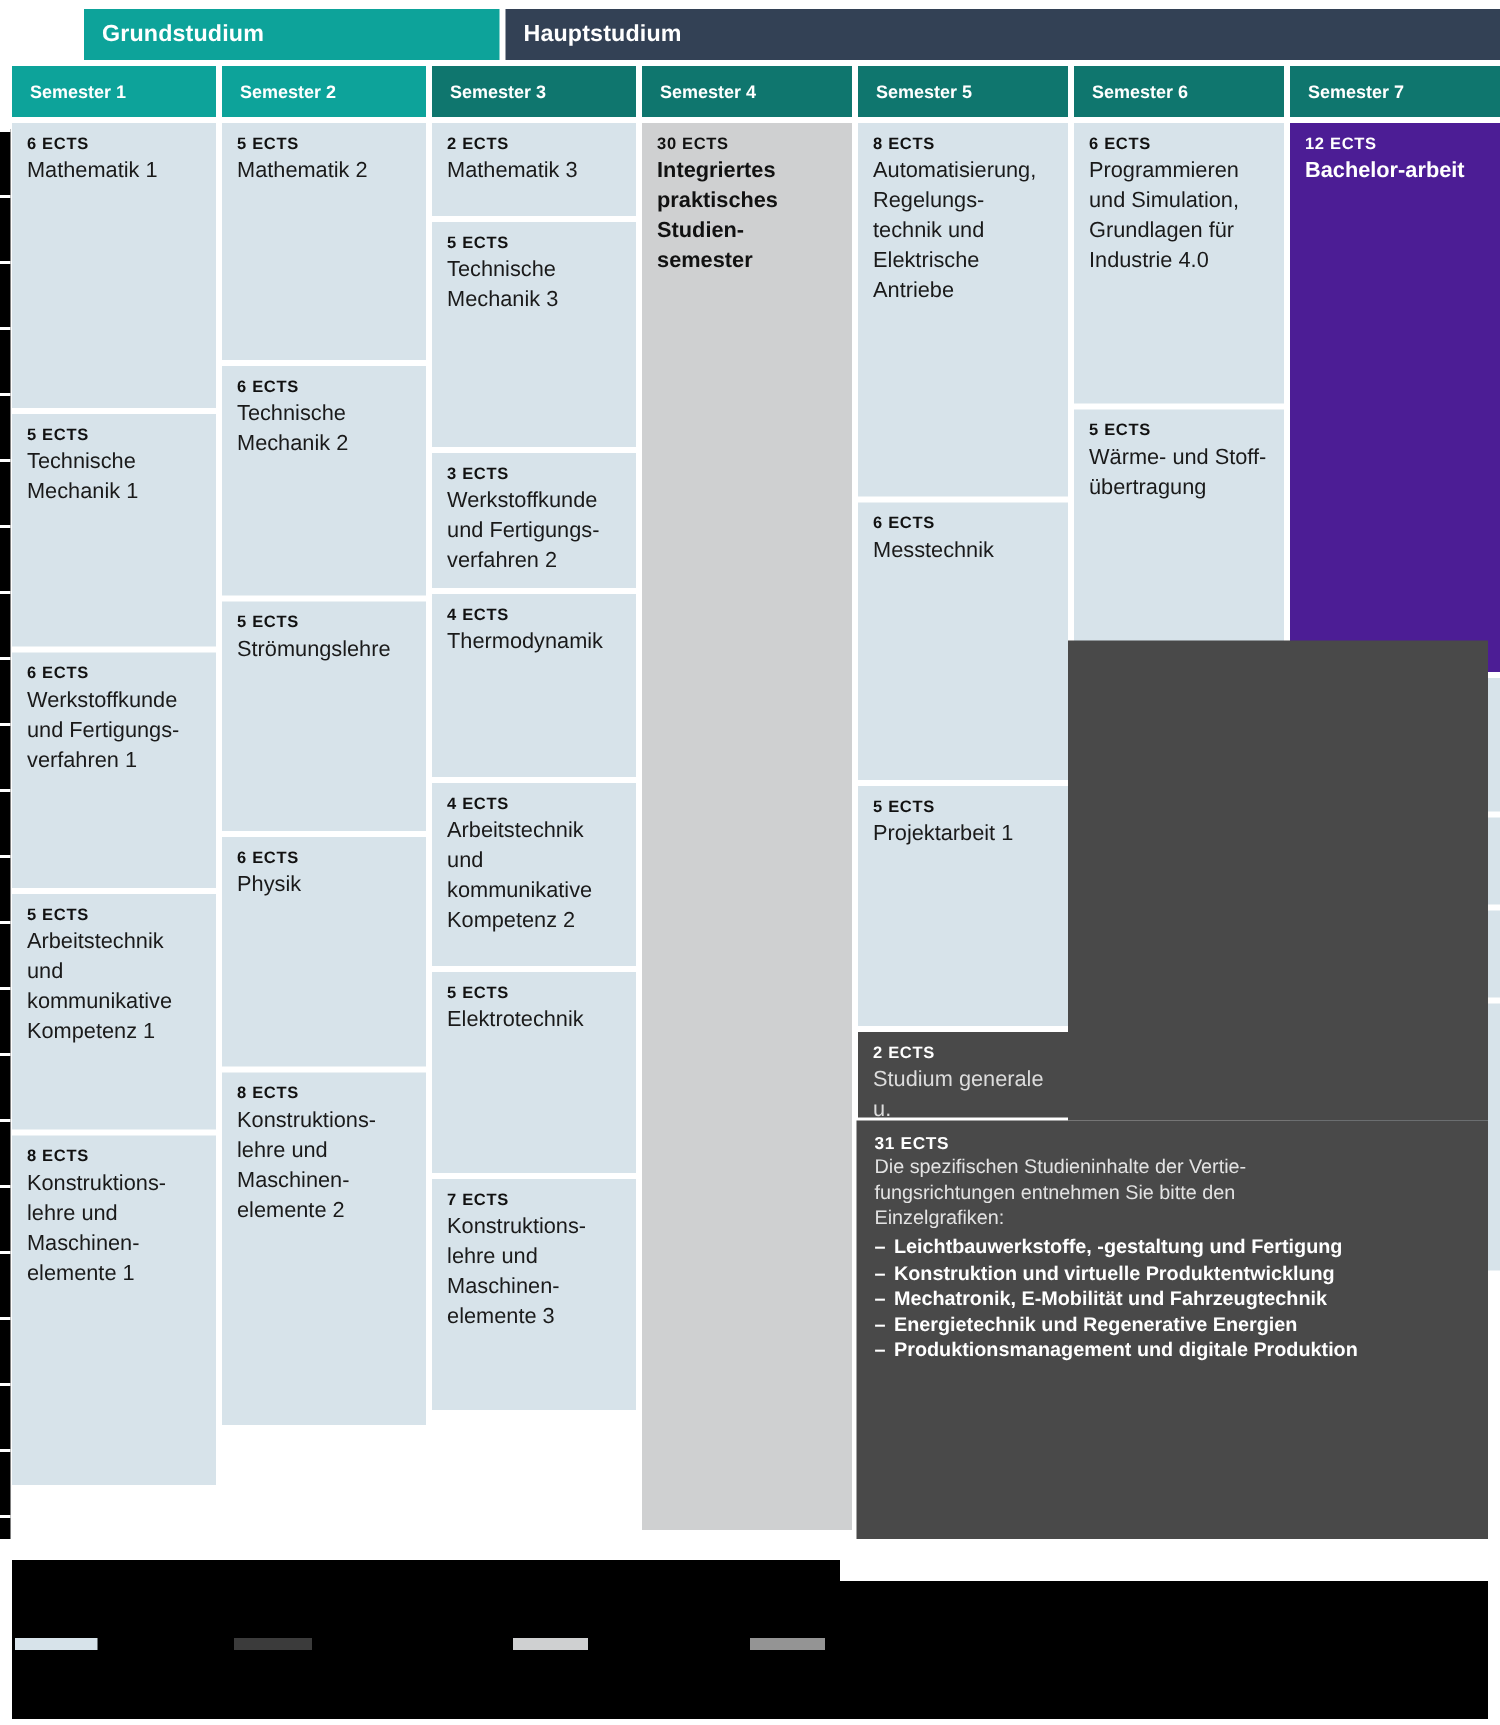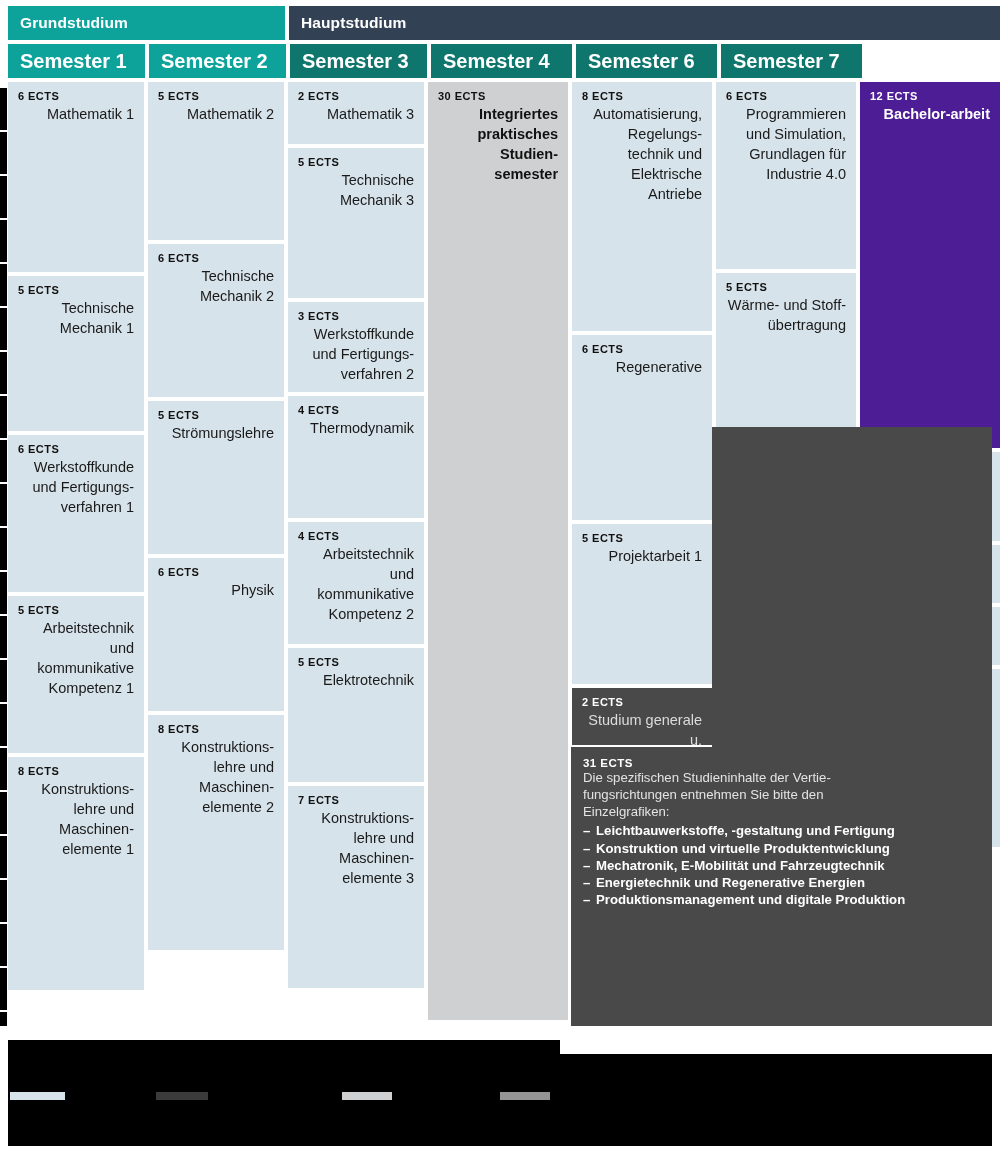--- a/index.html
+++ b/index.html
@@ -23,27 +23,27 @@
   
   .stage { position:absolute; left:8px; top:6px; width:992px; }
 
   .band-row { display:flex; height:34px; gap:4px; }
   .band {
     display:flex; align-items:center;
     padding-left:12px;
     color:#ffffff; font-weight:bold; font-size:15.5px;
     letter-spacing:.1px;
   }
-  .band.grund { width:277px; background:#0da39a; }
+  .band.grund { width:277px; background:#0da39a;margin-left:48px; }
   .band.haupt { flex:1; background:#334155; }
 
   .sem-row { display:flex; height:34px; gap:4px; margin-top:4px; }
   .sem {
     display:flex; align-items:center; padding-left:12px;
-    color:#ffffff; font-weight:bold; font-size:20px;
+    color:#ffffff; font-weight:bold; font-size:12px;
     width:137px;
   }
   .sem.teal { background:#0da39a; }
   .sem.dark { background:#0f766e; }
   .sem.w142 { width:141px; }
 
   .cols { display:flex; gap:4px; margin-top:4px; position:relative; }
   .col { width:137px; position:relative; }
   .col.c4 { width:141px; }
   .col.c5 { width:141px; }
@@ -54,21 +54,21 @@
     background:#d7e3ea;
     padding:8px 10px 6px 10px;
     margin-bottom:4px;
     overflow:hidden;
   }
   .box .ects {
     font-size:11px; font-weight:bold; color:#111;
     letter-spacing:.45px; margin-bottom:2px;
   }
   .box .title {
-    font-size:14.5px; line-height:1.38; color:#1a1a1a;text-align:right;
+    font-size:14.5px; line-height:1.38; color:#1a1a1a;
   }
 
   
   .box.grey   { background:#cfd0d1; }
   .box.grey .title { font-weight:bold; color:#111; }
   .box.mid    { background:#4c1d95; }
   .box.mid .ects  { color:#ffffff; }
   .box.mid .title { color:#ffffff; font-weight:bold; }
   .box.dark   { background:#494949; }
   .box.dark .ects  { color:#ffffff; }
@@ -145,20 +145,23 @@
       <div class="sem teal">
           <span>Semester 2</span>
         </div>
       <div class="sem dark">
           <span>Semester 3</span>
         </div>
       <div class="sem dark w142">
           <span>Semester 4</span>
         </div>
       <div class="sem dark w142">
+          <span>Semester 5</span>
+        </div>
+      <div class="sem dark w142">
           <span>Semester 6</span>
         </div>
       <div class="sem dark w142">
           <span>Semester 7</span>
         </div>
     </div>
 
     <div class="cols" id="cols">
       <div class="col c1" id="col-0">
           <div class="box" style="height: 190px;">
@@ -222,39 +225,39 @@
             <div class="title">Thermodynamik</div>
           </div>
           <div class="box" style="height: 122px;">
             <div class="ects">4 ECTS</div>
             <div class="title">Arbeitstechnik und kommunikative Kompetenz 2</div>
           </div>
           <div class="box" style="height: 134px;">
             <div class="ects">5 ECTS</div>
             <div class="title">Elektrotechnik</div>
           </div>
-          <div class="box" style="height: 202px;">
+          <div class="box" style="height: 154px;">
             <div class="ects">7 ECTS</div>
             <div class="title">Konstruktions-lehre und Maschinen-elemente 3</div>
           </div>
         </div>
       <div class="col c4" id="col-3">
           <div class="box grey" style="height: 938px;">
             <div class="ects">30 ECTS</div>
             <div class="title">Integriertes praktisches Studien-semester</div>
           </div>
         </div>
       <div class="col c5" id="col-4">
           <div class="box" style="height: 249px;">
             <div class="ects">8 ECTS</div>
             <div class="title">Automatisierung, Regelungs-technik und Elektrische Antriebe</div>
           </div>
           <div class="box" style="height: 185px;">
             <div class="ects">6 ECTS</div>
-            <div class="title">Regenerative</div>
+            <div class="title">Messtechnik</div>
           </div>
           <div class="box" style="height: 160px;">
             <div class="ects">5 ECTS</div>
             <div class="title">Projektarbeit 1</div>
           </div>
           <div class="box dark" style="height: 57px;">
             <div class="ects">2 ECTS</div>
             <div class="title">Studium generale u. Sozialkompetenz</div>
           </div>
         </div>

